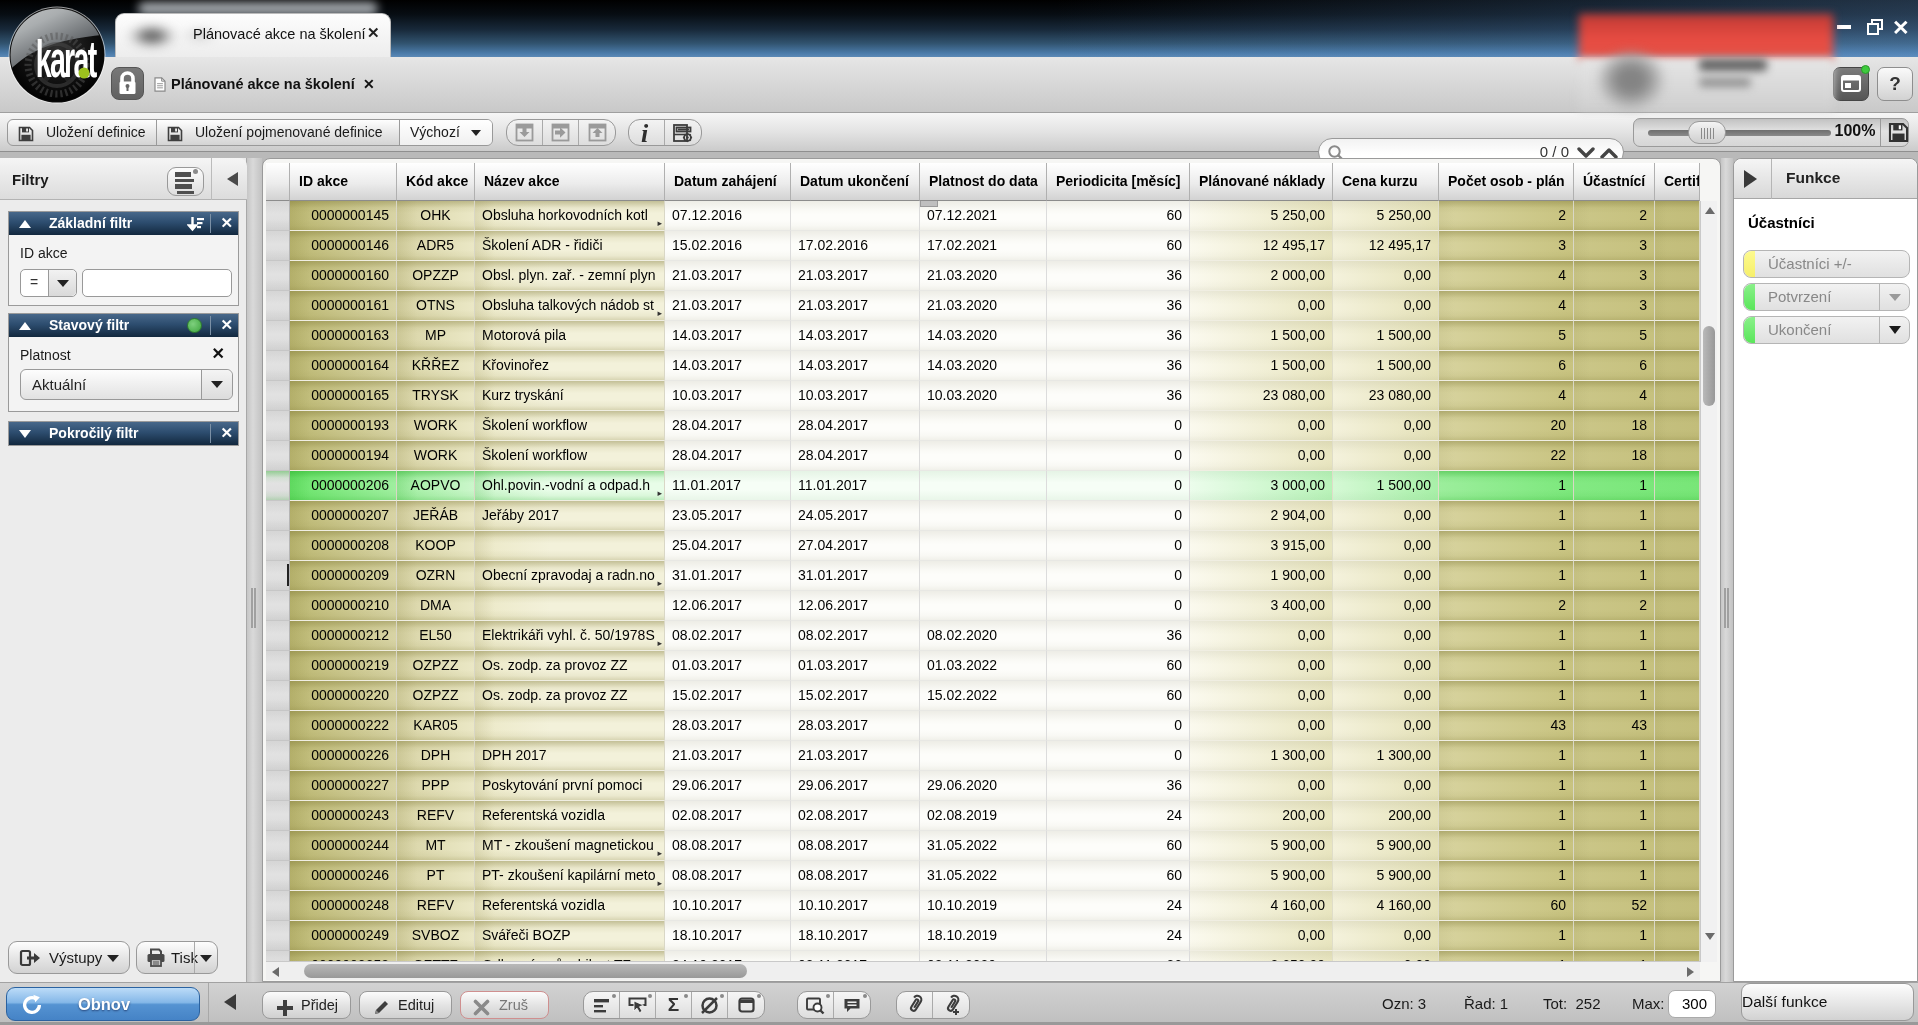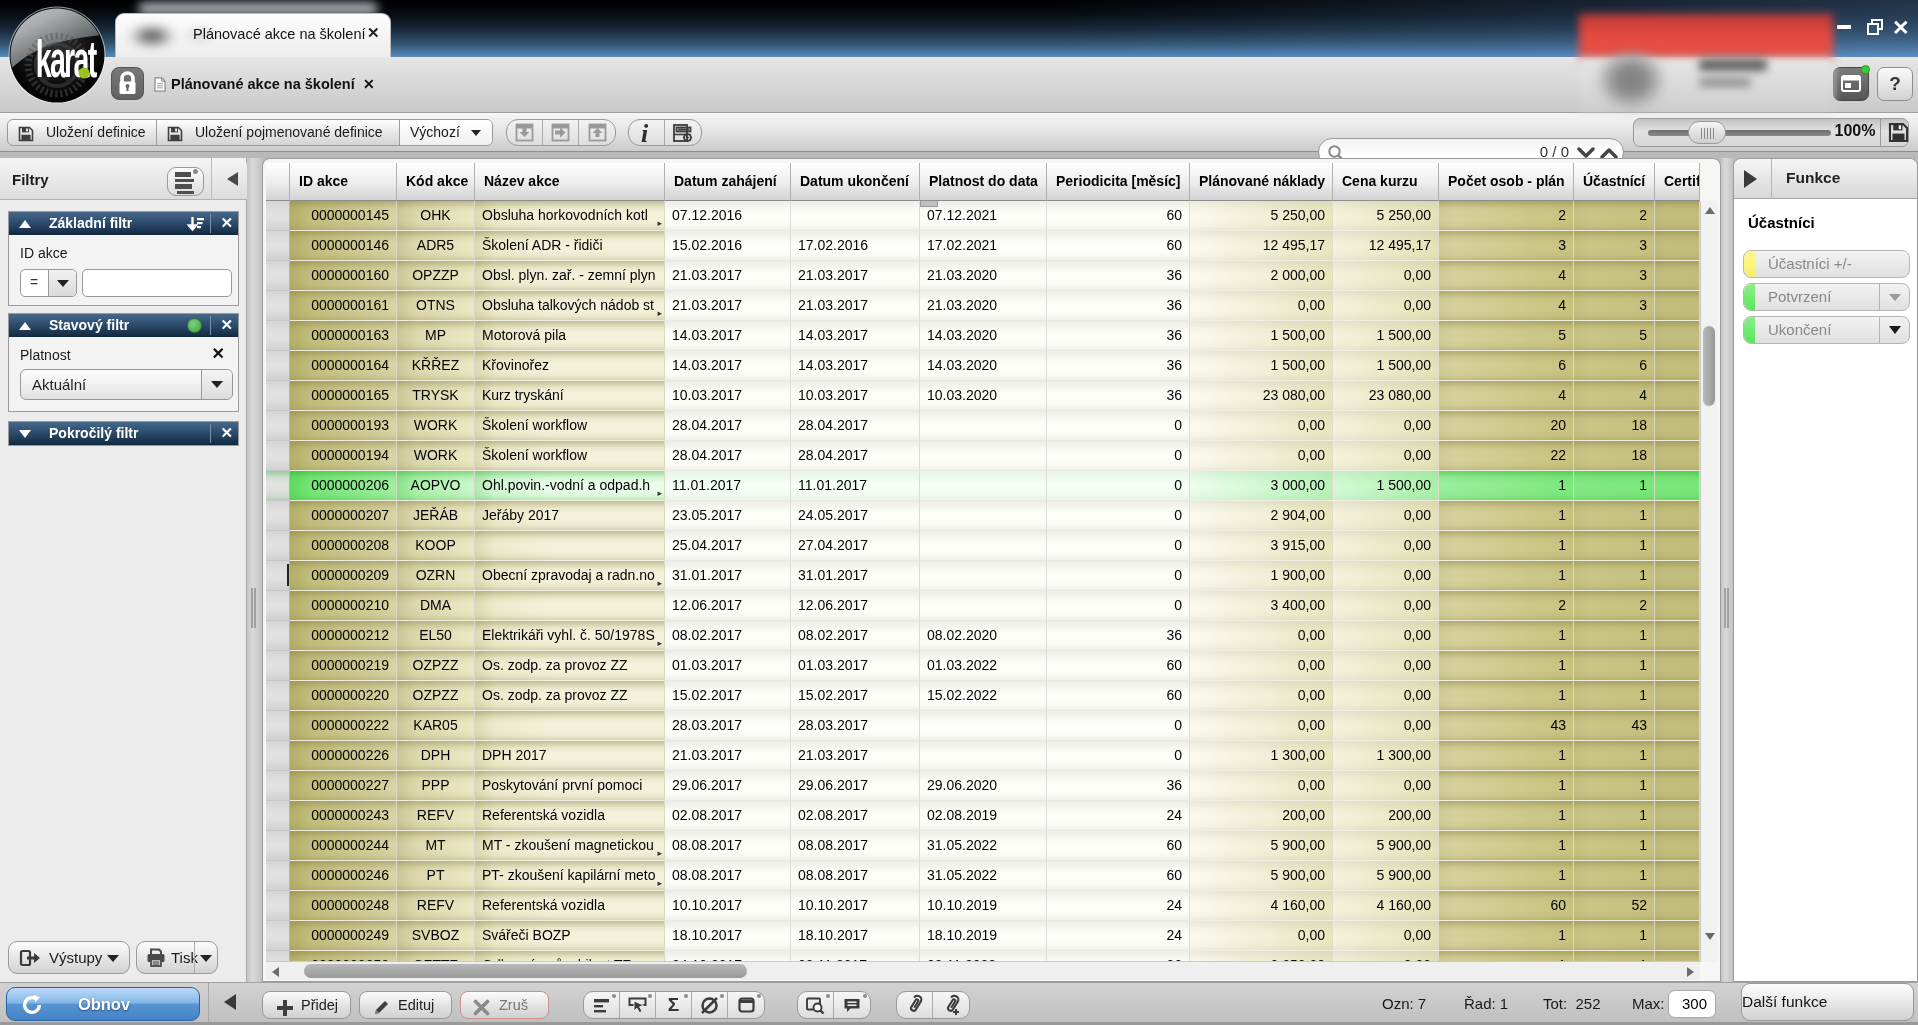--- a/index.html
+++ b/index.html
@@ -1054,21 +1054,21 @@
           </svg>
         </div>
     <div class="gi">
           <svg width="23" height="23" viewBox="0 0 23 23">
             <path d="M7 5 a3.9 3.9 0 0 1 7.8 0 v9.2 a2.6 2.6 0 0 1 -5.2 0 v-8 a1.4 1.4 0 0 1 2.8 0 v7.4" fill="none" stroke="#3c3c3c" stroke-width="2.1" transform="rotate(32 11.5 11.5)"></path>
             <path d="M16 15 v6 M13 18 h6" stroke="#3c3c3c" stroke-width="2"></path>
           </svg>
         </div>
   </div>
   <div class="abs" id="counts">
-        <span style="left:1382px;">Ozn: 7</span>
+        <span style="left:1382px;">Ozn: 3</span>
         <span style="left:1464px;">Řad: 1</span>
         <span style="left:1543px;">Tot:&nbsp; 252</span>
         <span style="left:1632px;">Max:</span>
       </div>
   <div class="abs" id="maxbox"><span style="margin-right:8px;">300</span></div>
   <div class="abs" id="dalsi">Další funkce</div>
 </div>
 <div class="abs" id="bottomstrip"></div>
 
 <div class="abs" id="redcard">

